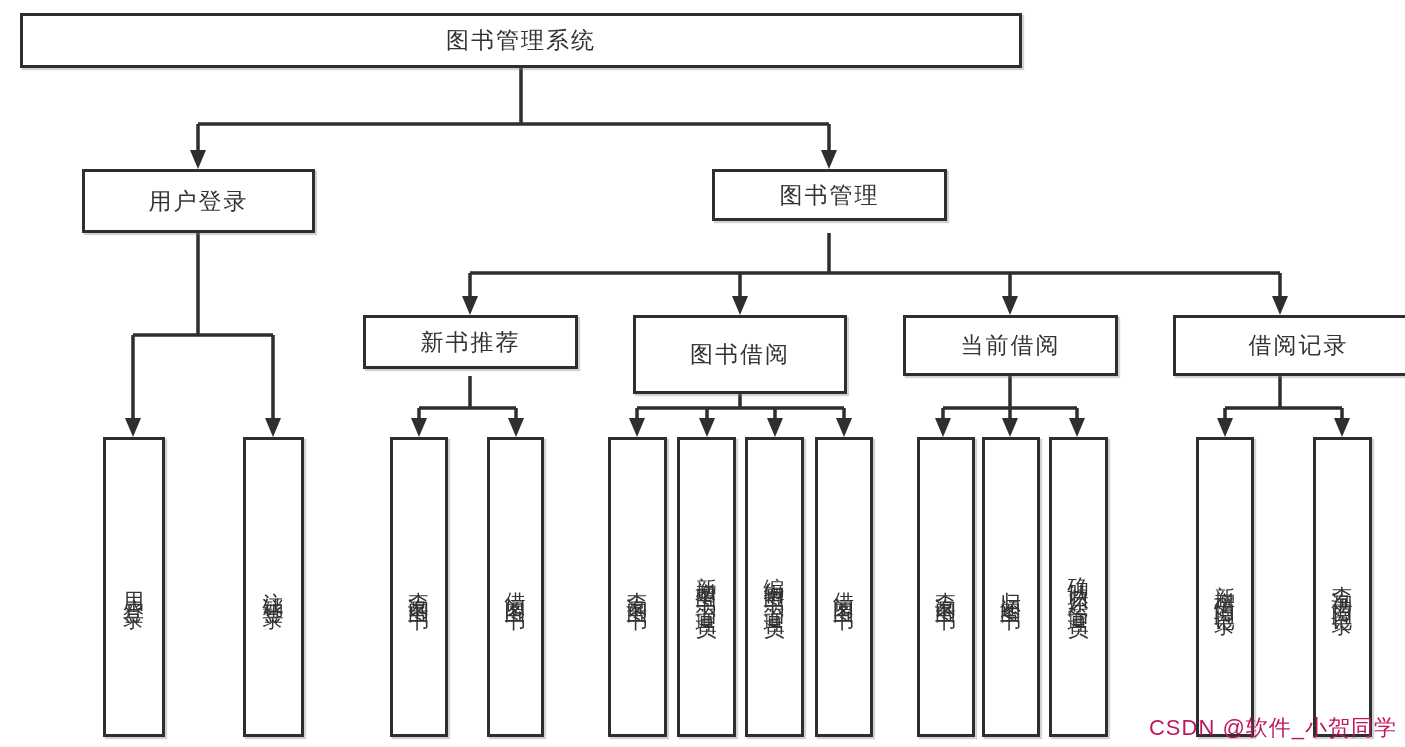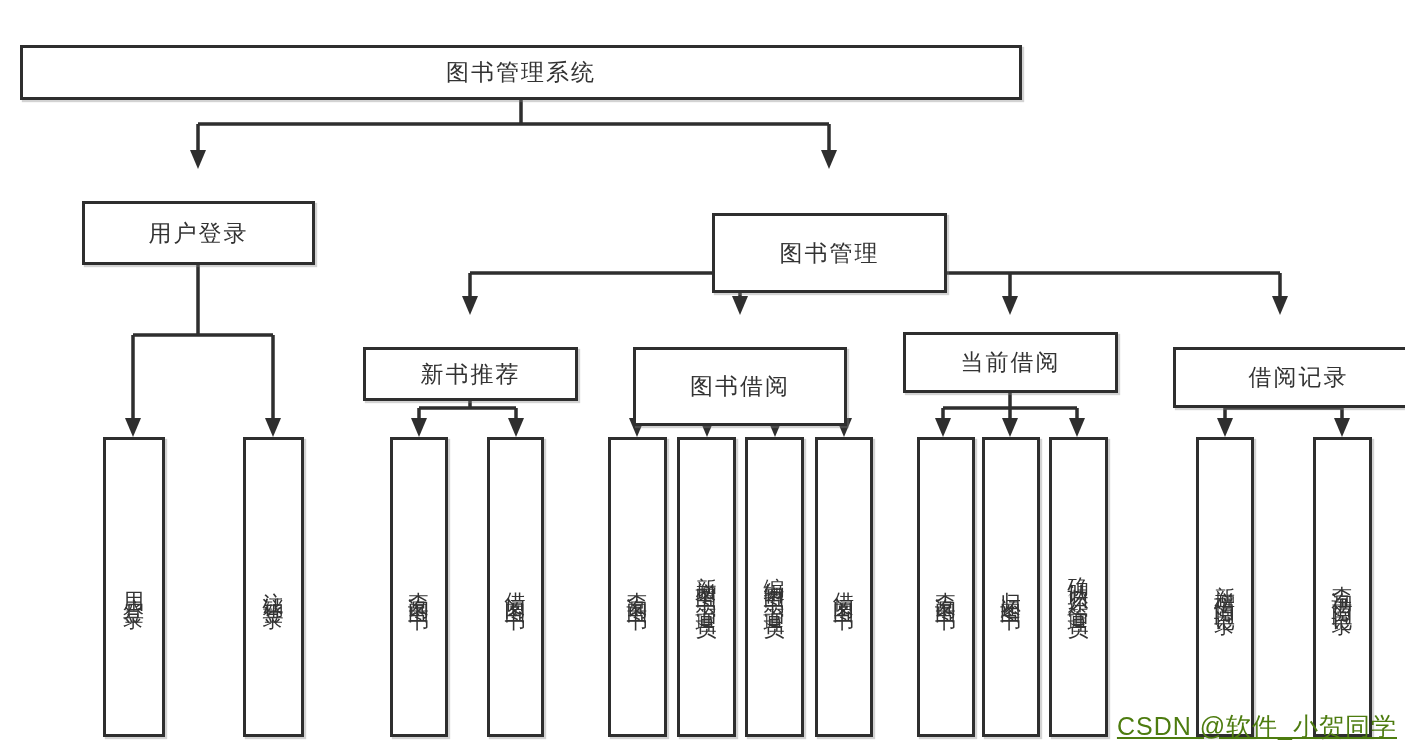--- a/index.html
+++ b/index.html
@@ -7,28 +7,28 @@
     position:relative; width:1405px; height:747px; background:#ffffff;
     font-family:"Liberation Sans","DejaVu Sans",sans-serif; overflow:hidden;
   }
   .connectors { position:absolute; left:0; top:0; width:1405px; height:747px; }
   .box {
     position:absolute; box-sizing:border-box; background:#ffffff;
     border:3px solid #2e2e2e; color:#333333;
     display:flex; align-items:center; justify-content:center;
     box-shadow:2px 2px 1px rgba(130,130,130,0.35);
   }
-  .h-box { font-size:23px; letter-spacing:2px; white-space:nowrap;margin-top:32px; }
+  .h-box { font-size:23px; letter-spacing:2px; white-space:nowrap; }
   .v-box span {
     writing-mode:vertical-rl; text-orientation:mixed;
     font-size:21px; letter-spacing:6px; line-height:1;
   }
   .watermark {
     position:absolute; right:8px; bottom:4px; z-index:9;
-    font-size:25px; color:#4d7c0f; letter-spacing:1px; white-space:nowrap;text-decoration:underline;
+    font-size:22px; color:#be185d; letter-spacing:1px; white-space:nowrap;
   }
 </style>
 </head>
 <body>
 
 <div class="canvas">
 
   <svg class="connectors" width="1405" height="747" viewBox="0 0 1405 747" xmlns="http://www.w3.org/2000/svg">
     <g stroke="#2e2e2e" stroke-width="3.5" fill="none">
 
@@ -69,31 +69,31 @@
     </g>
   </svg>
 
   <div class="box h-box" style="left:20px;top:13px;width:1002px;height:55px">
     <span>图书管理系统</span>
   </div>
 
   <div class="box h-box" style="left:82px;top:169px;width:233px;height:64px">
     <span>用户登录</span>
   </div>
-  <div class="box h-box" style="left:712px;top:181px;width:235px;height:80px">
+  <div class="box h-box" style="left:712px;top:169px;width:235px;height:52px">
     <span>图书管理</span>
   </div>
 
   <div class="box h-box" style="left:363px;top:315px;width:215px;height:54px">
     <span>新书推荐</span>
   </div>
   <div class="box h-box" style="left:633px;top:315px;width:214px;height:79px">
     <span>图书借阅</span>
   </div>
-  <div class="box h-box" style="left:903px;top:300px;width:215px;height:61px">
+  <div class="box h-box" style="left:903px;top:315px;width:215px;height:61px">
     <span>当前借阅</span>
   </div>
   <div class="box h-box" style="left:1173px;top:315px;width:251px;height:61px">
     <span>借阅记录</span>
   </div>
 
   <div class="box v-box" style="left:103px;top:437px;width:62px;height:300px">
     <span>用户登录</span>
   </div>
   <div class="box v-box" style="left:243px;top:437px;width:61px;height:300px">

